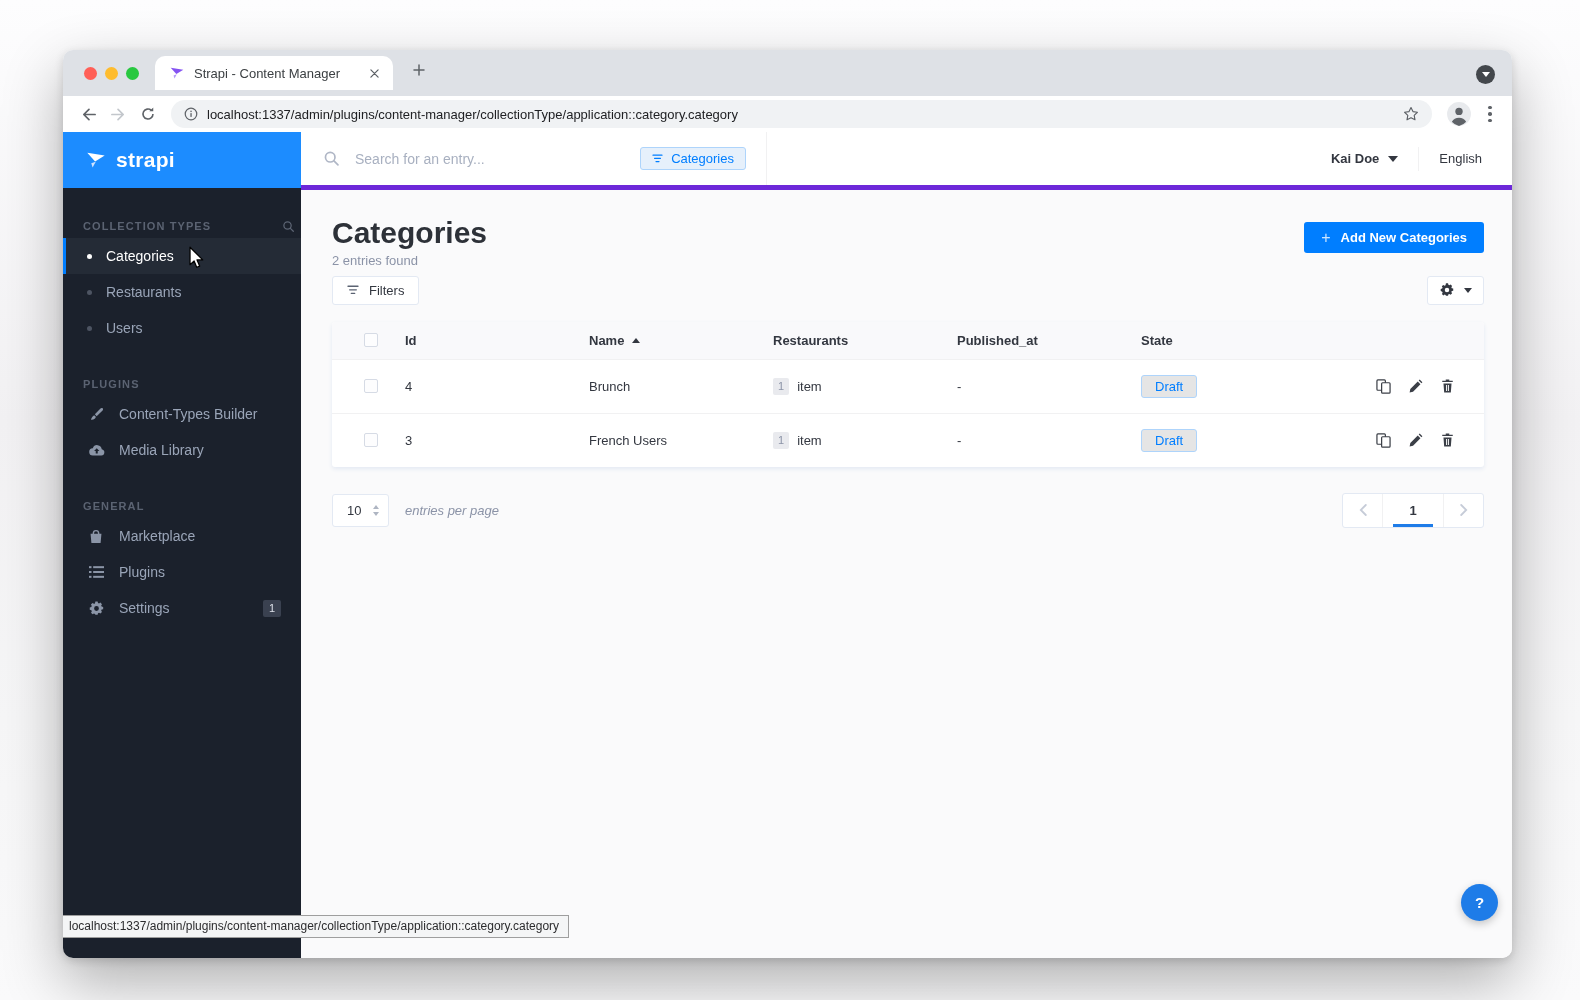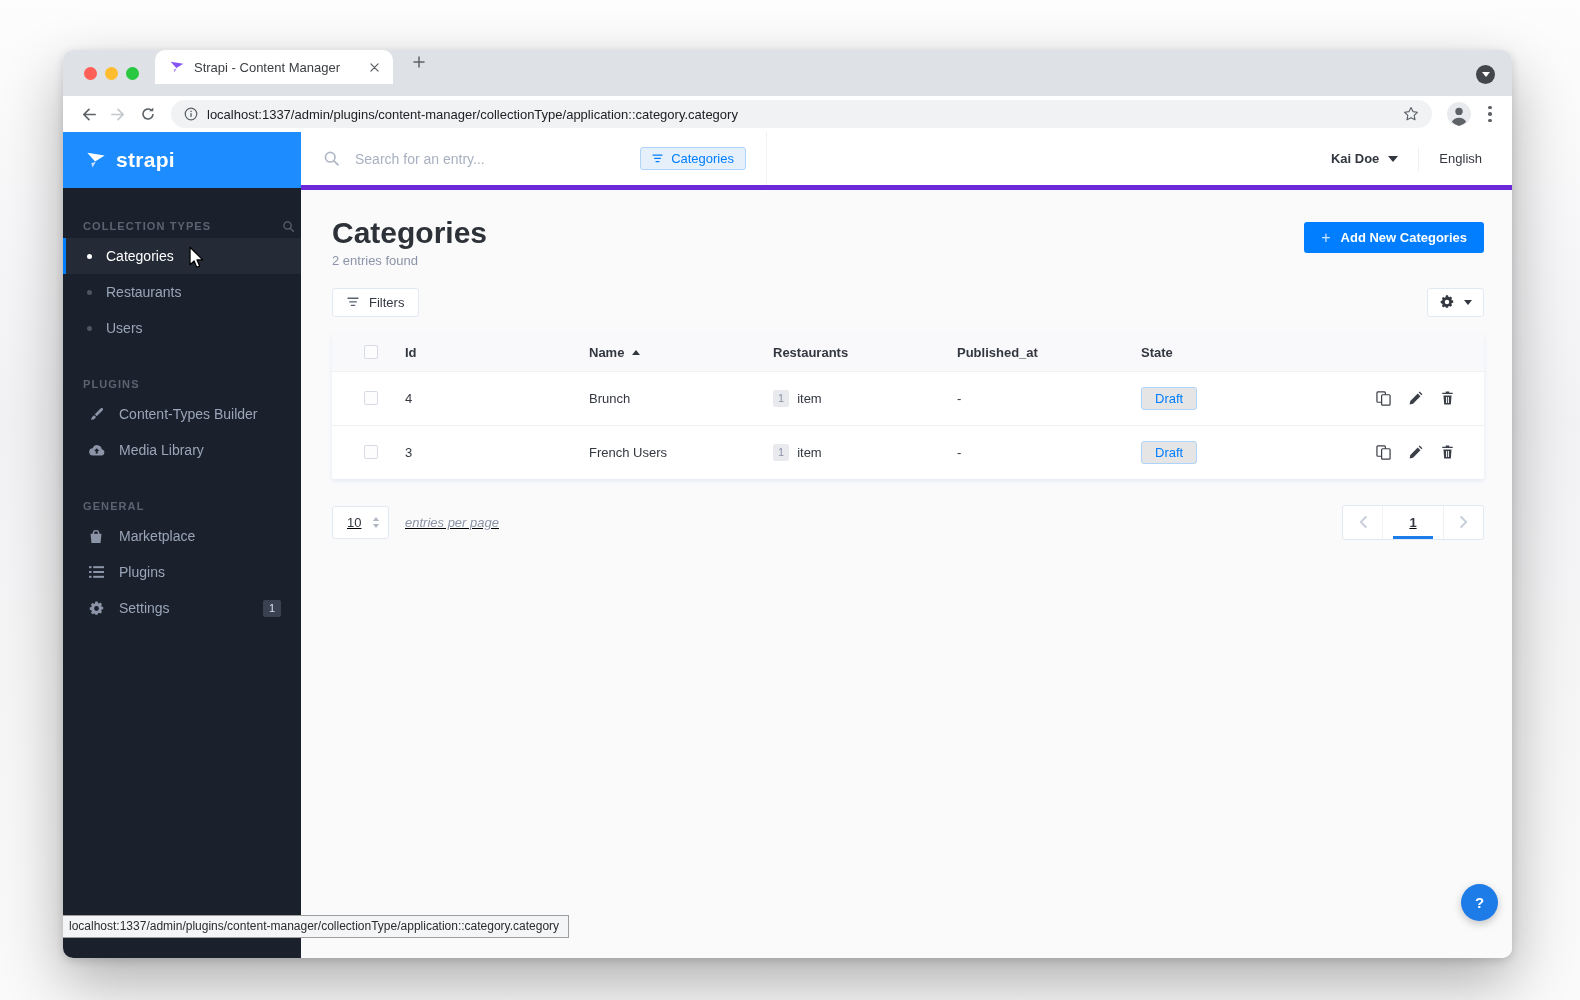--- a/index.html
+++ b/index.html
@@ -10,21 +10,21 @@
     font-family:"Liberation Sans", sans-serif;
   }
   .window {
     position:absolute; left:63px; top:50px; width:1449px; height:908px;
     border-radius:10px; background:#fff;
     box-shadow: 0 24px 60px rgba(0,0,0,.30), 0 3px 10px rgba(0,0,0,.14);
   }
   .window-inner { position:relative; width:100%; height:100%; border-radius:10px; overflow:hidden; }
 
   
-  .tabstrip { height:46px; background:#dee1e6; position:relative; display:flex; align-items:flex-start; }
+  .tabstrip { height:46px; background:#dee1e6; position:relative; display:flex; align-items:center; }
   .traffic { position:absolute; left:21px; top:17px; display:flex; gap:8px; }
   .light { width:13px; height:13px; border-radius:50%; }
   .light.red { background:#ff5f57; } .light.yellow { background:#febc2e; } .light.green { background:#28c840; }
   .tab { margin-left:92px; width:238px; height:34px; background:#fff; border-radius:10px 10px 0 0;
          display:flex; align-items:center; gap:9px; padding:0 10px 0 14px; }
   .tab-title { flex:1; font-size:13px; color:#3c4043; white-space:nowrap; overflow:hidden; }
   .tab-close { width:18px; height:18px; display:flex; align-items:center; justify-content:center; color:#5f6368; border-radius:50%; }
   .newtab { margin:0 0 6px 14px; width:24px; height:24px; display:flex; align-items:center; justify-content:center; color:#5f6368; }
   .downloads { position:absolute; right:17px; top:15px; width:19px; height:19px; border-radius:50%; background:#43474c;
                display:flex; align-items:center; justify-content:center; }
@@ -79,21 +79,21 @@
 
   .content { flex:1; padding:27px 28px 0 31px; position:relative; }
   .content-head { display:flex; justify-content:space-between; align-items:flex-start; }
   .page-title { margin:0; font-size:30px; font-weight:bold; color:#2d3138; line-height:1.05; }
   .page-sub { margin-top:4px; font-size:13px; color:#8b93a7; }
   .add-btn { margin-top:5px; height:31px; border:none; border-radius:3px; background:#007eff; color:#fff;
              font-size:13px; font-weight:bold; display:flex; align-items:center; gap:10px; padding:0 17px;
              font-family:"Liberation Sans", sans-serif; }
   .add-plus { font-size:16px; font-weight:normal; color:rgba(255,255,255,.8); }
 
-  .tools-row { margin-top:20px; display:flex; justify-content:space-between; align-items:flex-end; }
+  .tools-row { margin-top:8px; display:flex; justify-content:space-between; align-items:flex-end; }
   .filters-btn { height:29px; background:#fff; border:1px solid #e3e9f3; border-radius:3px; display:flex;
                  align-items:center; gap:10px; padding:0 14px; font-size:13px; color:#333740;
                  font-family:"Liberation Sans", sans-serif; }
   .filter-ic { color:#5b6372; display:flex; }
   .gear-btn { height:29px; width:57px; background:#fff; border:1px solid #e3e9f3; border-radius:3px;
               display:flex; align-items:center; justify-content:center; gap:10px; color:#333740; }
   .gear-btn .caret-down { border-top-width:5px; border-left-width:4px; border-right-width:4px; }
 
   .table-card { margin-top:17px; background:#fff; border-radius:3px; box-shadow:0 2px 4px #e3e9f3; }
   .t-grid { display:grid; grid-template-columns:46px 184px 184px 184px 184px 1fr 130px; align-items:center; }
@@ -104,21 +104,21 @@
   .checkbox { width:14px; height:14px; border:1px solid #d6dbe5; border-radius:2px; background:#fdfdfe; }
   .t-row { height:54px; border-top:1px solid #f1f1f2; font-size:13px; color:#333740; }
   .td { padding-left:27px; white-space:nowrap; overflow:hidden; }
   .count-badge { display:inline-block; background:#e9eaee; color:#8b93a7; font-size:11px; line-height:1;
                  padding:3px 5px; border-radius:2px; margin-right:8px; vertical-align:1px; }
   .draft-chip { display:inline-block; background:#e5e5e5; border:1px solid #aed4fb; color:#007eff;
                 font-size:13px; padding:3px 13px; border-radius:3px; }
   .actions { display:flex; justify-content:flex-end; align-items:center; gap:18px; padding-right:30px; color:#3b3f47; }
   .action-ic { display:flex; color:#3b3f47; }
 
-  .pag-row { margin-top:26px; display:flex; justify-content:space-between; align-items:center;text-decoration:underline; }
+  .pag-row { margin-top:26px; display:flex; justify-content:space-between; align-items:center; }
   .per-page { display:flex; align-items:center; gap:16px; }
   .pp-select { width:57px; height:33px; background:#fff; border:1px solid #e3e9f3; border-radius:3px;
                display:flex; align-items:center; justify-content:space-between; padding:0 9px 0 14px;
                font-size:13px; color:#333740; }
   .stepper { display:flex; flex-direction:column; gap:3px; }
   .stepper .up { width:0;height:0;border-left:3.5px solid transparent;border-right:3.5px solid transparent;border-bottom:4px solid #aeb5c2; }
   .stepper .down { width:0;height:0;border-left:3.5px solid transparent;border-right:3.5px solid transparent;border-top:4px solid #aeb5c2; }
   .pp-label { font-style:italic; font-size:13px; color:#8b93a7; }
   .pager { display:flex; align-items:stretch; height:35px; background:#fff; border:1px solid #e3e9f3; border-radius:3px; overflow:hidden; }
   .pager-btn { width:39px; display:flex; align-items:center; justify-content:center; color:#c6ccd8; }

